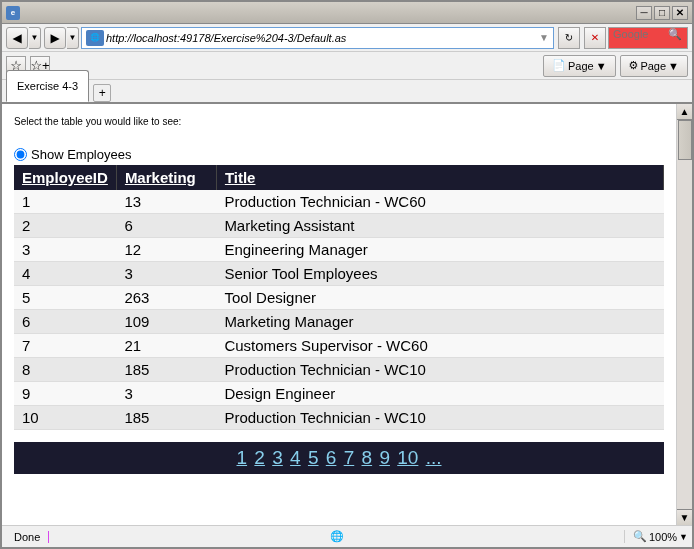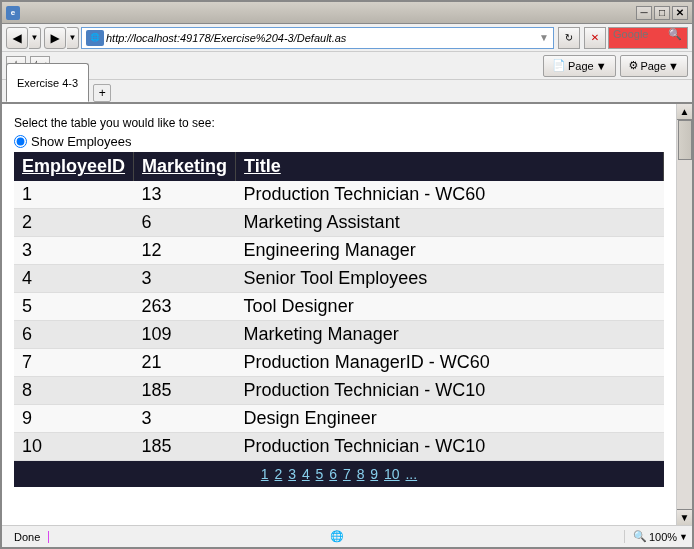--- a/index.html
+++ b/index.html
@@ -14,21 +14,21 @@
     .win-btn { width: 16px; height: 14px; background: linear-gradient(to bottom, #e0dcd8, #c8c4bc); border: 1px solid #888; display: flex; align-items: center; justify-content: center; font-size: 10px; cursor: pointer; }
 
     
     .nav-bar { background: #f0f0f0; height: 28px; display: flex; align-items: center; padding: 2px 4px; border-bottom: 1px solid #ccc; gap: 2px; }
     .address-input { border: none; outline: none; flex: 1; font-size: 11px; background: transparent; font-style: italic; }
     .go-btn { width: 22px; height: 22px; background: linear-gradient(to bottom, #f8f8f8, #e0dcd8); border: 1px solid #a0a0a0; display: flex; align-items: center; justify-content: center; cursor: pointer; font-size: 10px; margin-left: 2px; }
     .refresh-btn { width: 22px; height: 22px; background: linear-gradient(to bottom, #f8f8f8, #e0dcd8); border: 1px solid #a0a0a0; display: flex; align-items: center; justify-content: center; cursor: pointer; font-size: 10px; color: #c00; }
     .search-input { border: none; outline: none; width: 55px; font-size: 11px; background: transparent; }
     .star-btn { width: 20px; height: 20px; background: linear-gradient(to bottom, #f8f8f8, #e0dcd8); border: 1px solid #a0a0a0; display: flex; align-items: center; justify-content: center; cursor: pointer; }
     .tab-bar { height: 24px; display: flex; align-items: flex-end; padding: 0 4px; border-bottom: 2px solid #888; }
-    .tab { height: 39px; padding: 0 10px; background: linear-gradient(to bottom, #e8e4e0, #d4d0c8); border: 1px solid #888; border-bottom: none; border-radius: 3px 3px 0 0; font-size: 11px; display: flex; align-items: center; cursor: pointer; }
+    .tab { height: 32px; padding: 0 10px; background: linear-gradient(to bottom, #e8e4e0, #d4d0c8); border: 1px solid #888; border-bottom: none; border-radius: 3px 3px 0 0; font-size: 11px; display: flex; align-items: center; cursor: pointer; }
     .tab.active { background: white; border-bottom: 1px solid white; }
     .new-tab-btn { width: 18px; height: 18px; background: none; border: 1px solid #aaa; border-radius: 2px; display: flex; align-items: center; justify-content: center; margin-left: 4px; cursor: pointer; font-size: 12px; }
 
     
     .toolbar2 { background: #f0f0f0; height: 28px; display: flex; align-items: center; padding: 0 4px; border-bottom: 1px solid #ccc; gap: 4px; }
     .toolbar2-btn { height: 22px; padding: 0 8px; background: linear-gradient(to bottom, #f8f8f8, #e0dcd8); border: 1px solid #a0a0a0; border-radius: 2px; font-size: 11px; cursor: pointer; display: flex; align-items: center; gap: 2px; }
 
     
     .browser-content { display: flex; flex: 1; overflow: hidden; }
     .scroll-area { flex: 1; background: white; overflow: hidden; padding: 12px; }
@@ -38,37 +38,37 @@
     .scroll-track { flex: 1; background: #e0dcd8; }
     .scroll-thumb { width: 14px; height: 40px; background: linear-gradient(to right, #d4d0c8, #c8c4bc); border: 1px solid #888; margin: 0 auto; }
 
     
     .status-bar { height: 22px; background: #f0f0f0; border-top: 1px solid #ccc; display: flex; align-items: center; padding: 0 4px; font-size: 11px; gap: 8px; }
     .status-done { padding: 0 8px; border-right: 1px solid #d946ef; }
     .status-security { flex: 1; display: flex; align-items: center; justify-content: center; gap: 4px; }
     .status-zoom { display: flex; align-items: center; gap: 2px; border-left: 1px solid #ccc; padding-left: 8px; }
 
     
-    .page-instruction { margin-bottom: 4px; font-size: 12px; }
+    .page-instruction { margin-bottom: 20px; font-size: 10px; }
     .radio-group { margin-bottom: 2px; }
     .radio-item { display: flex; align-items: center; gap: 4px; margin-bottom: 3px; cursor: pointer; font-size: 13px; }
     .radio-input { cursor: pointer; }
 
     
-    .data-table { width: 100%; border-collapse: collapse; font-size: 18px; }
+    .data-table { width: 100%; border-collapse: collapse; font-size: 15px; }
     .data-table thead tr { background: #1a1a2e; color: white; }
     .data-table thead th { padding: 4px 8px; text-align: left; border-right: 1px solid #444; font-weight: bold; text-decoration: underline; }
     .data-table tbody tr:nth-child(odd) { background: #f8f8f8; }
     .data-table tbody tr:nth-child(even) { background: #e8e8e8; }
     .data-table tbody td { padding: 3px 8px; border-bottom: 1px solid #ddd; }
     .data-table tbody td:first-child { width: 80px; }
     .data-table tbody td:nth-child(2) { width: 100px; }
 
     
-    .pagination-bar { background: #1a1a2e; color: white; padding: 5px 8px; text-align: center; font-size: 14px; margin-top: 0; }
+    .pagination-bar { background: #1a1a2e; color: white; padding: 5px 8px; text-align: center; font-size: 19px; margin-top: 12px; }
     .pagination-bar a { color: #87ceeb; text-decoration: underline; margin: 0 1px; cursor: pointer; }
 
     .back-forward { display: flex; gap: 1px; }
     .bf-btn { width: 22px; height: 22px; background: linear-gradient(to bottom, #f8f8f8, #e0dcd8); border: 1px solid #a0a0a0; border-radius: 3px; display: flex; align-items: center; justify-content: center; cursor: pointer; font-size: 12px; }
     .bf-dropdown { width: 12px; height: 22px; background: linear-gradient(to bottom, #f8f8f8, #e0dcd8); border: 1px solid #a0a0a0; border-left: none; border-radius: 0 3px 3px 0; display: flex; align-items: center; justify-content: center; cursor: pointer; font-size: 8px; }
     .address-wrapper { flex: 1; display: flex; align-items: center; gap: 2px; }
     .addr-box { flex: 1; height: 22px; border: 1px solid #6a9fd8; background: white; display: flex; align-items: center; padding: 0 4px; }
     .addr-icon { width: 18px; height: 16px; background: #4a7fc1; border-radius: 2px; display: flex; align-items: center; justify-content: center; color: white; font-size: 8px; margin-right: 2px; }
   </style>
 </head>
@@ -181,21 +181,21 @@
     <td>Tool Designer</td>
   </tr>
             <tr>
     <td>6</td>
     <td>109</td>
     <td>Marketing Manager</td>
   </tr>
             <tr>
     <td>7</td>
     <td>21</td>
-    <td>Production ManagerID - WC60</td>
+    <td>Customers Supervisor - WC60</td>
   </tr>
             <tr>
     <td>8</td>
     <td>185</td>
     <td>Production Technician - WC10</td>
   </tr>
             <tr>
     <td>9</td>
     <td>3</td>
     <td>Design Engineer</td>

